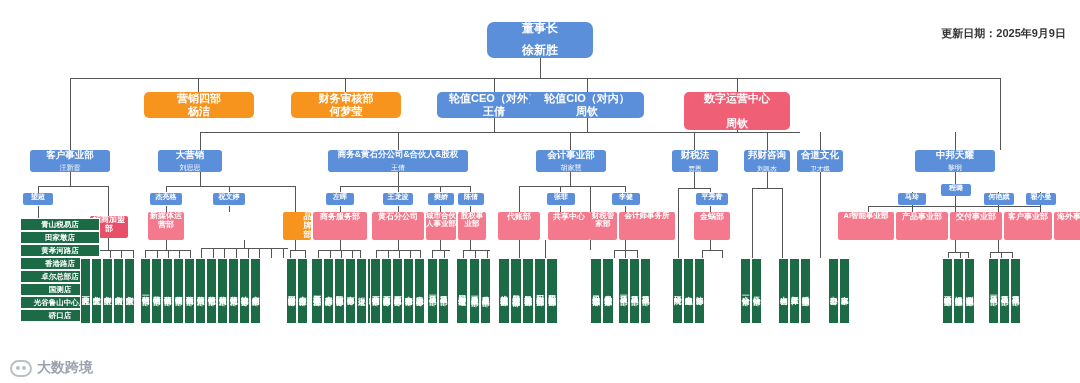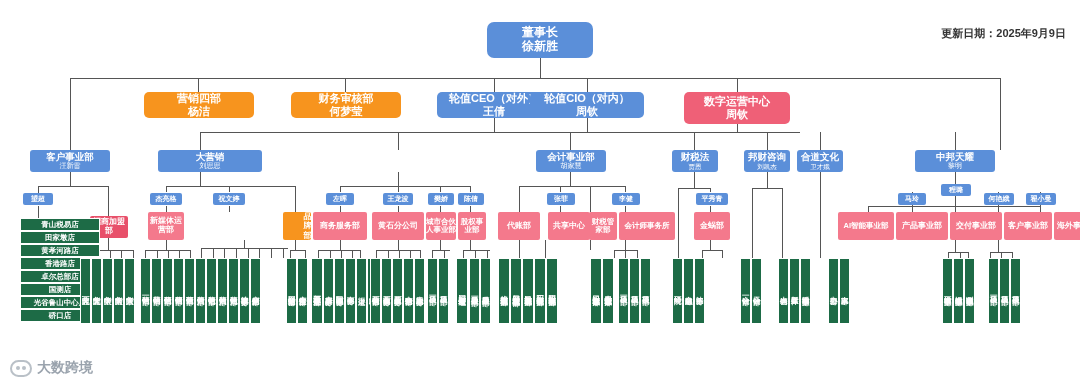--- a/index.html
+++ b/index.html
@@ -6,21 +6,21 @@
   body{
     width:1080px;height:383px;background:#ffffff;
     font-family:"Liberation Sans","DejaVu Sans",sans-serif;
     position:relative;overflow:hidden;
   }
   .canvas{position:absolute;left:0;top:0;width:1080px;height:383px;}
   svg.lines{position:absolute;left:0;top:0;width:1080px;height:383px;pointer-events:none;}
 
   .node{
     position:absolute;box-sizing:border-box;
-    display:flex;flex-direction:column;align-items:center;justify-content:center;
+    display:flex;flex-direction:column;align-items:center;justify-content:space-between;
     color:#ffffff;text-align:center;border-radius:3px;
     line-height:1.15;letter-spacing:0;
   }
   .node .t1{display:block;}
   .node .t2{display:block;}
 
   
   .c-blue{background:#5b8fd9;}
   .c-orange{background:#f7941e;}
   .c-pink{background:#ef6077;}
@@ -256,32 +256,36 @@
     <span class="t2">何梦莹</span>
   </div>
   <div class="node lvl1 c-blue" style="left:437px;top:92px;width:114px;height:26px;">
     <span class="t1">轮值CEO（对外）</span>
     <span class="t2">王倩</span>
   </div>
   <div class="node lvl1 c-blue" style="left:530px;top:92px;width:114px;height:26px;">
     <span class="t1">轮值CIO（对内）</span>
     <span class="t2">周钦</span>
   </div>
-  <div class="node lvl1 c-pink" style="left:684px;top:92px;width:106px;height:32px;">
+  <div class="node lvl1 c-pink" style="left:684px;top:92px;width:106px;height:38px;">
     <span class="t1">数字运营中心</span>
     <span class="t2">周钦</span>
   </div>
 
   <div class="node lvl2 c-blue" style="left:30px;top:150px;width:80px;height:22px;">
     <span class="t1">客户事业部</span>
     <span class="t2" style="font-size:7px;font-weight:normal">汪新雷</span>
   </div>
-  <div class="node lvl2 c-blue" style="left:158px;top:150px;width:104px;height:22px;">
+  <div class="node lvl2 c-blue" style="left:158px;top:150px;width:64px;height:22px;">
     <span class="t1">大营销</span>
     <span class="t2" style="font-size:7px;font-weight:normal">刘思思</span>
+  </div>
+  <div class="node lvl2 c-blue" style="left:328px;top:150px;width:140px;height:22px;font-size:8.5px;">
+    <span class="t1">商务&amp;黄石分公司&amp;合伙人&amp;股权</span>
+    <span class="t2" style="font-size:7px;font-weight:normal">王倩</span>
   </div>
   <div class="node lvl2 c-blue" style="left:536px;top:150px;width:70px;height:22px;">
     <span class="t1">会计事业部</span>
     <span class="t2" style="font-size:7px;font-weight:normal">胡家慧</span>
   </div>
   <div class="node lvl2 c-blue" style="left:672px;top:150px;width:46px;height:22px;">
     <span class="t1">财税法</span>
     <span class="t2" style="font-size:6.5px;font-weight:normal">贾恩</span>
   </div>
   <div class="node lvl2 c-blue" style="left:744px;top:150px;width:46px;height:22px;">

